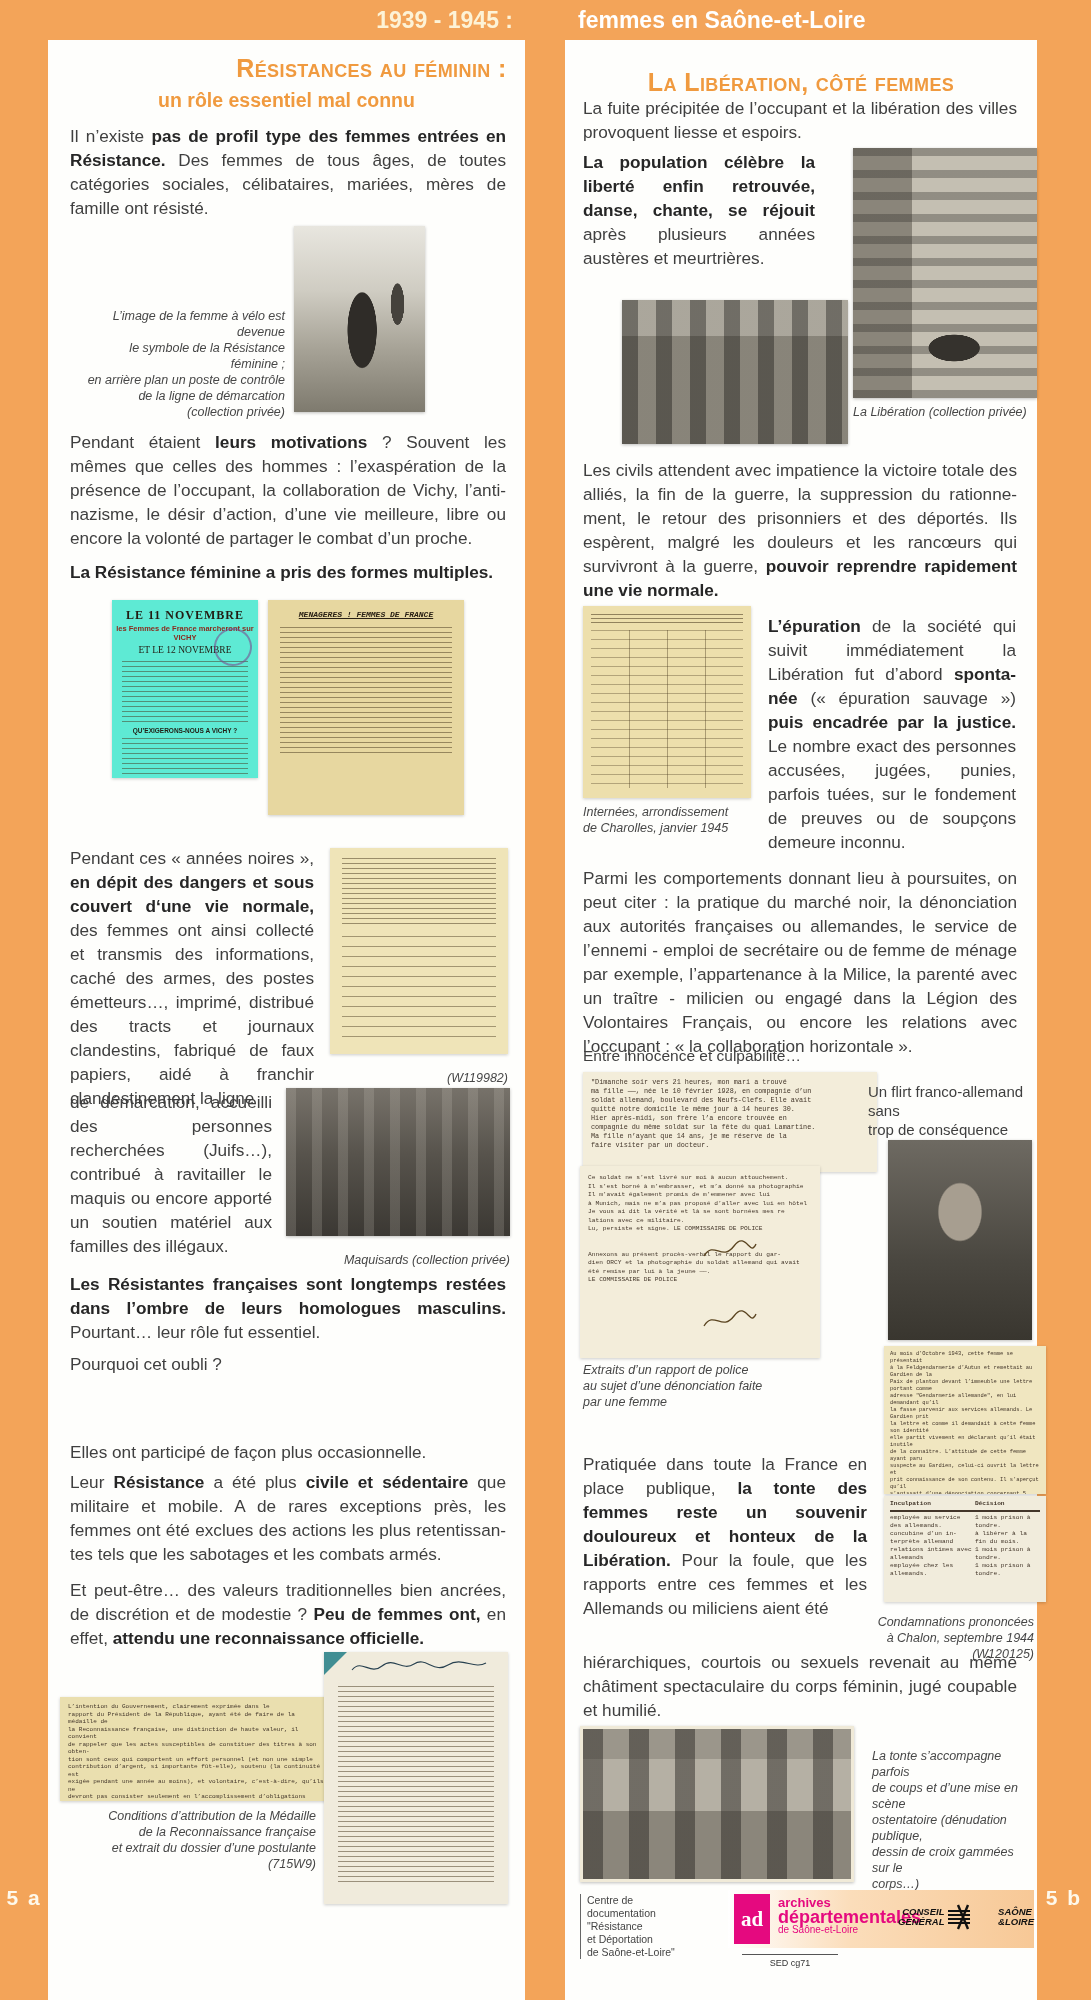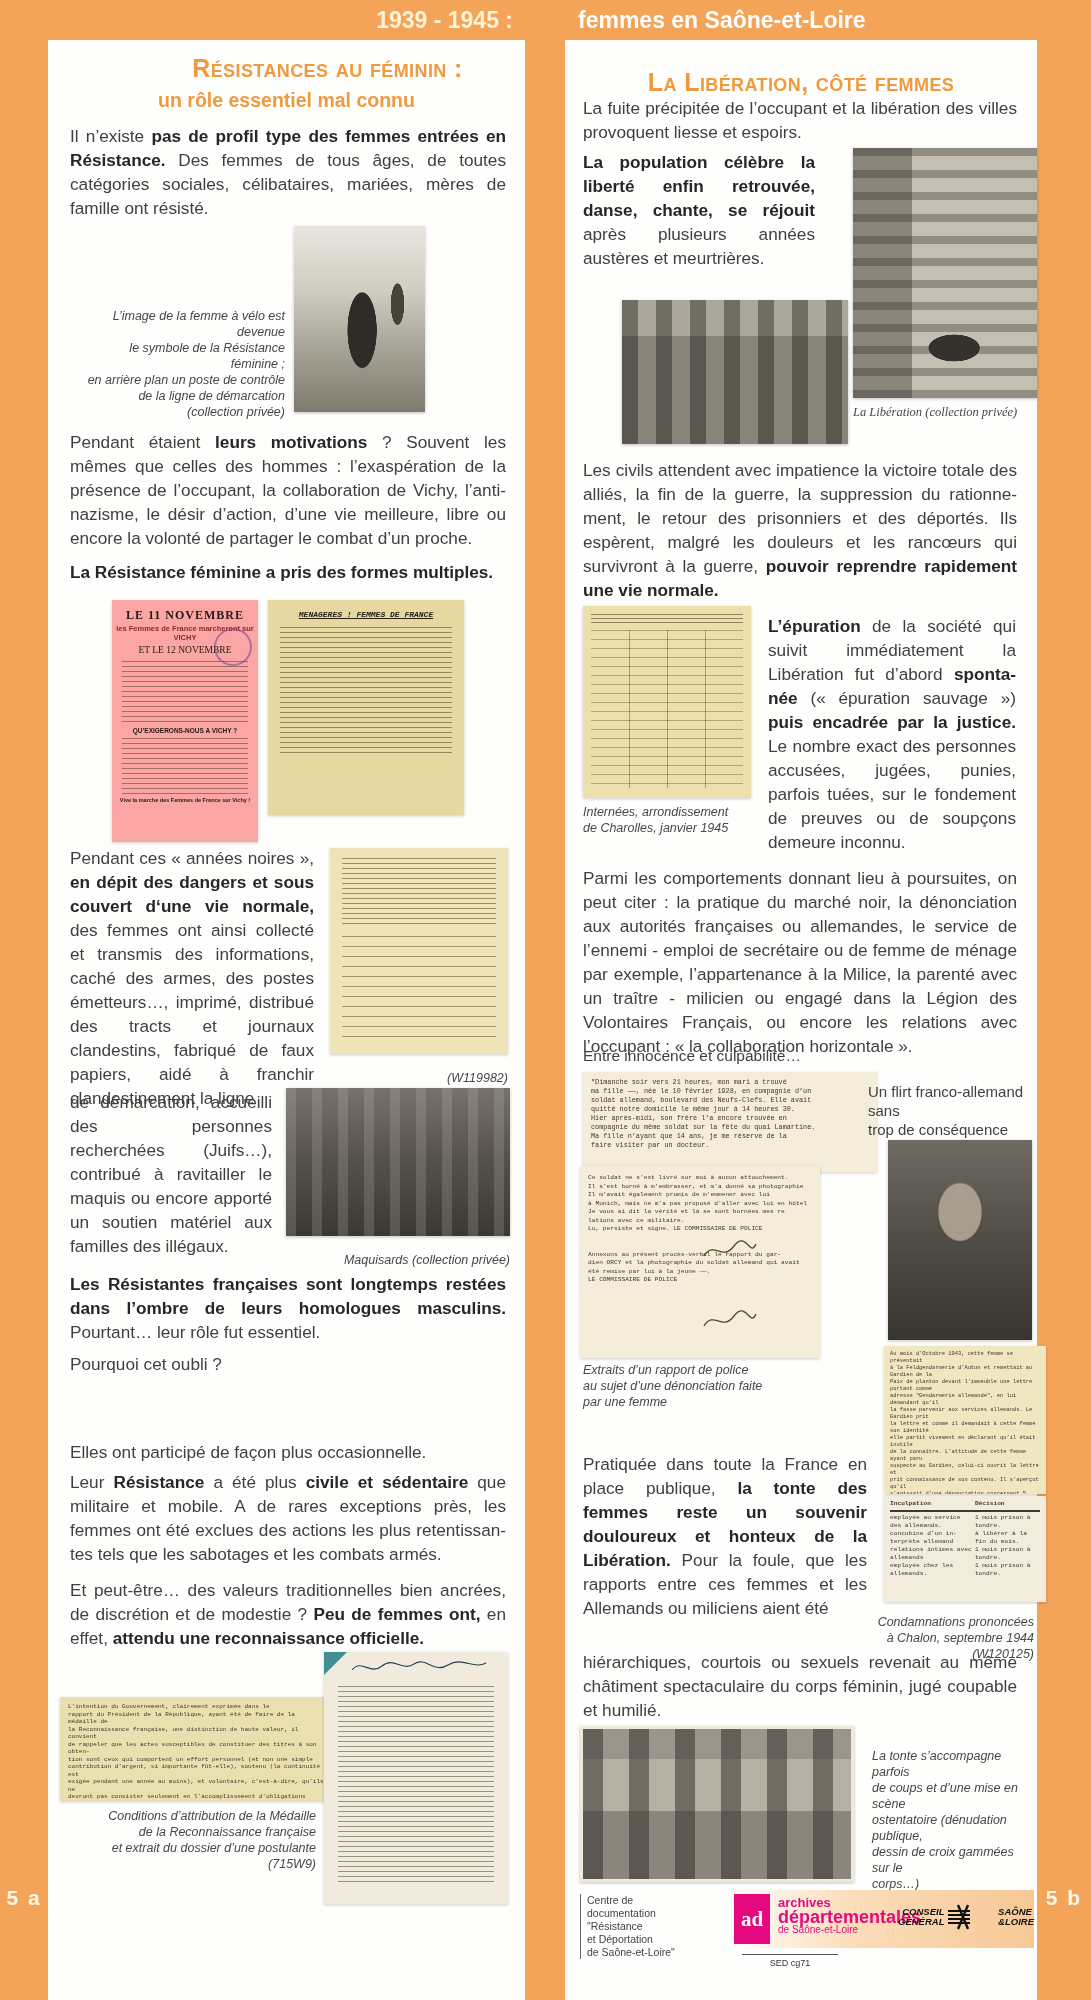--- a/index.html
+++ b/index.html
@@ -43,37 +43,37 @@
 <body>
 
 <div class="canvas">
 
   <div class="page page-left"></div>
   <div class="page page-right"></div>
 
   <div class="a hdr-years" style="left:48px;top:7px;width:465px;">1939 - 1945 :</div>
   <div class="a hdr-title" style="left:578px;top:7px;">femmes en Saône-et-Loire</div>
 
-  <div class="a page-title" style="left:48px;top:54px;width:559px;">Résistances au féminin :</div>
+  <div class="a page-title" style="left:48px;top:54px;width:559px;padding-left:44px;">Résistances au féminin :</div>
   <div class="a page-subtitle" style="left:48px;top:89px;width:477px;">un rôle essentiel mal connu</div>
 
   <div class="a t-body" style="left:70px;top:124px;width:436px;"><span>Il n’existe </span><span class="b">pas de profil type des femmes entrées en Résistance.</span><span> Des femmes de tous âges, de toutes catégories sociales, célibataires, mariées, mères de famille ont résisté.</span></div>
 
   <div class="a photo" style="left:294px;top:226px;width:131px;height:186px;
        background:
          radial-gradient(ellipse 24px 62px at 52% 56%, #2f2c28 0 60%, rgba(47,44,40,0) 62%),
          radial-gradient(ellipse 11px 34px at 79% 42%, #45423c 0 60%, rgba(69,66,60,0) 62%),
          linear-gradient(180deg,#e8e6df 0%,#cfccc2 35%,#a8a498 65%,#7e7a6e 100%);"></div>
   <div class="a t-caption cap-r" style="left:80px;top:296px;width:205px;">L’image de la femme à vélo est devenue<br>le symbole de la Résistance féminine ;<br>en arrière plan un poste de contrôle<br>de la ligne de démarcation<br>(collection privée)</div>
 
   <div class="a t-body" style="left:70px;top:430px;width:436px;"><span>Pendant étaient </span><span class="b">leurs motivations</span><span> ? Souvent les mêmes que celles des hommes : l’exaspération de la présence de l’occupant, la collaboration de Vichy, l’anti-nazisme, le désir d’action, d’une vie meilleure, libre ou encore la volonté de partager le combat d’un proche.</span></div>
 
   <div class="a t-line-b" style="left:70px;top:560px;width:436px;">La Résistance féminine a pris des formes multiples.</div>
 
-  <div class="a doc" style="left:112px;top:600px;width:146px;height:242px;background:#fca5a5;padding:0;">
+  <div class="a doc" style="left:112px;top:600px;width:146px;height:178px;background:#5eead4;padding:0;">
     <div class="stamp a" style="right:6px;top:28px;width:34px;height:34px;"></div>
     <div style="font-family:'Liberation Serif',serif;font-size:12px;font-weight:700;text-align:center;
                 color:#221c12;margin-top:8px;letter-spacing:1px;">LE 11 NOVEMBRE</div>
     <div style="font-size:7.5px;font-weight:700;text-align:center;color:#8a2b1e;margin-top:1px;">les Femmes de France marcheront sur VICHY</div>
     <div style="font-family:'Liberation Serif',serif;font-size:9.5px;text-align:center;color:#221c12;margin-top:3px;">ET LE 12 NOVEMBRE</div>
     <div class="lines-fill" style="margin:6px 10px 0 10px;height:62px;"></div>
     <div style="font-size:6.5px;font-weight:700;text-align:center;color:#221c12;margin-top:4px;">QU’EXIGERONS-NOUS A VICHY ?</div>
     <div class="lines-fill" style="margin:4px 10px 0 10px;height:56px;"></div>
     <div style="font-size:5.5px;font-weight:700;text-align:center;color:#221c12;margin-top:3px;">Vive la marche des Femmes de France sur Vichy !</div>
   </div>
@@ -137,21 +137,21 @@
        background:
          radial-gradient(ellipse 42px 22px at 55% 80%, #35322d 0 60%, rgba(53,50,45,0) 62%),
          repeating-linear-gradient(180deg, rgba(50,48,44,.35) 0 8px, rgba(0,0,0,0) 8px 22px),
          linear-gradient(90deg,#8a857a 0 32%,#c4bfb2 32% 100%);"></div>
 
   <div class="a photo" style="left:622px;top:300px;width:226px;height:144px;
        background:
          repeating-linear-gradient(90deg, rgba(40,38,34,.50) 0 16px, rgba(120,115,105,.22) 16px 34px),
          linear-gradient(180deg,#b9b5aa 0 25%,#8d897e 25% 100%);"></div>
 
-  <div class="a t-caption" style="left:853px;top:404px;width:184px;font-family:Liberation Serif, serif;">La Libération (collection privée)</div>
+  <div class="a t-caption" style="left:853px;top:404px;width:184px;">La Libération (collection privée)</div>
 
   <div class="a t-body" style="left:583px;top:458px;width:434px;"><span>Les civils attendent avec impatience la victoire totale des alliés, la fin de la guerre, la suppression du rationne-ment, le retour des prisonniers et des déportés. Ils espèrent, malgré les douleurs et les rancœurs qui survivront à la guerre, </span><span class="b">pouvoir reprendre rapidement une vie normale.</span></div>
 
   <div class="a doc" style="left:583px;top:606px;width:168px;height:192px;background:#EDDFAC;">
     <div style="margin:8px 8px 0 8px;height:10px;background:repeating-linear-gradient(180deg,rgba(70,54,28,.55) 0 1px,rgba(0,0,0,0) 1px 4px);"></div>
     <div style="margin:6px 8px 0 8px;height:158px;
          background:
            linear-gradient(90deg, rgba(0,0,0,0) 0 38px, rgba(70,54,28,.4) 38px 39px, rgba(0,0,0,0) 39px 76px, rgba(70,54,28,.4) 76px 77px, rgba(0,0,0,0) 77px 114px, rgba(70,54,28,.4) 114px 115px, rgba(0,0,0,0) 115px),
            repeating-linear-gradient(180deg, rgba(70,54,28,.35) 0 1px, rgba(0,0,0,0) 1px 9px);"></div>
   </div>

